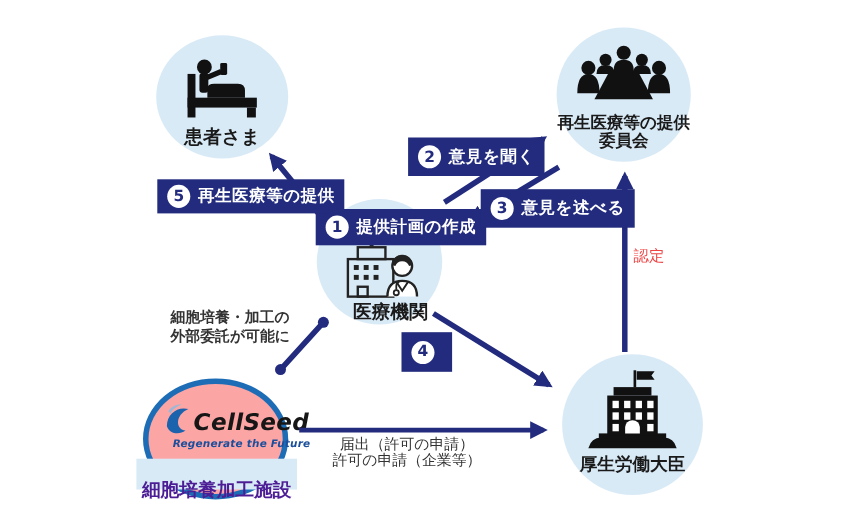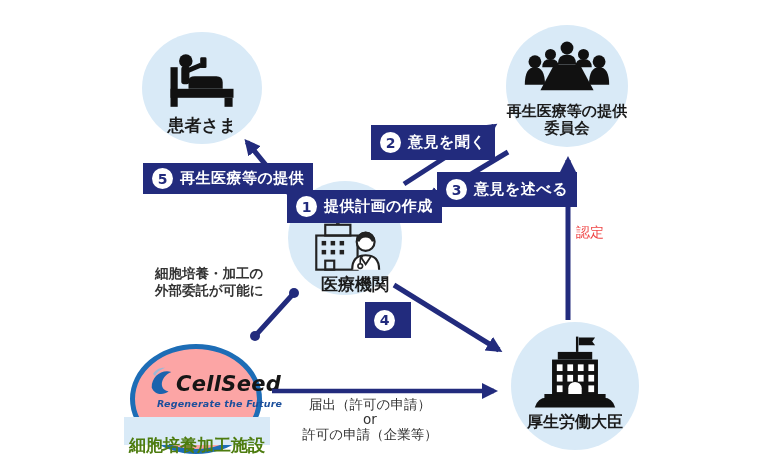--- a/index.html
+++ b/index.html
@@ -17,22 +17,22 @@
   .stext2{font-weight:bold;font-size:13px;line-height:1.2;white-space:nowrap;letter-spacing:0.5px;}
   .anno{position:absolute;color:#333;z-index:5;}
   .cs-circle{position:absolute;left:130px;top:344px;width:132px;height:110px;border-radius:50%;
              background:#fca5a5;border:5px solid #1d6db6;z-index:1;box-sizing:border-box;}
   .cs-logo-row{position:absolute;left:14px;top:17px;display:flex;align-items:flex-start;}
   .cs-brand{font-size:21px;font-weight:bold;font-style:italic;color:#161616;letter-spacing:0.3px;margin-top:6px;}
   .cs-tagline{position:absolute;left:22px;top:49px;font-size:9.5px;font-weight:bold;font-style:italic;
               color:#1b4f9c;white-space:nowrap;letter-spacing:0.2px;}
   .cs-band{position:absolute;left:124px;top:417px;width:146px;height:28px;background:#d9eaf7;z-index:2;
            display:flex;align-items:center;justify-content:center;}
-  .cs-band span{font-size:17px;font-weight:bold;color:#4d7c0f;white-space:nowrap;margin-top:28px;}
-  .out-box{left:152px;top:264px;background:#fff;padding:1px 3px;font-size:13.5px;font-weight:600;
+  .cs-band span{font-size:17px;font-weight:bold;color:#4c1d95;white-space:nowrap;margin-top:28px;}
+  .out-box{left:152px;top:280px;background:#fff;padding:1px 3px;font-size:13.5px;font-weight:600;
            line-height:1.25;white-space:nowrap;}
   .filing{left:288px;top:397px;width:164px;text-align:center;font-size:13.5px;line-height:1.1;}
   .cert{left:576px;top:224px;font-size:14px;color:#ef4444;}
 </style>
 </head>
 <body>
 
 <div class="stage">
 
   <svg class="arrows" width="768" height="475" viewBox="0 0 768 475">
@@ -178,17 +178,16 @@
     <span class="stext">再生医療等の提供</span>
   </div>
 
   <div class="anno cert">認定</div>
   <div class="anno out-box">
     <div>細胞培養・加工の</div>
     <div>外部委託が可能に</div>
   </div>
   <div class="anno filing">
     <div>届出（許可の申請）</div>
-    <div>or</div>
     <div>許可の申請（企業等）</div>
   </div>
 
 </div>
 
 </body></html>

